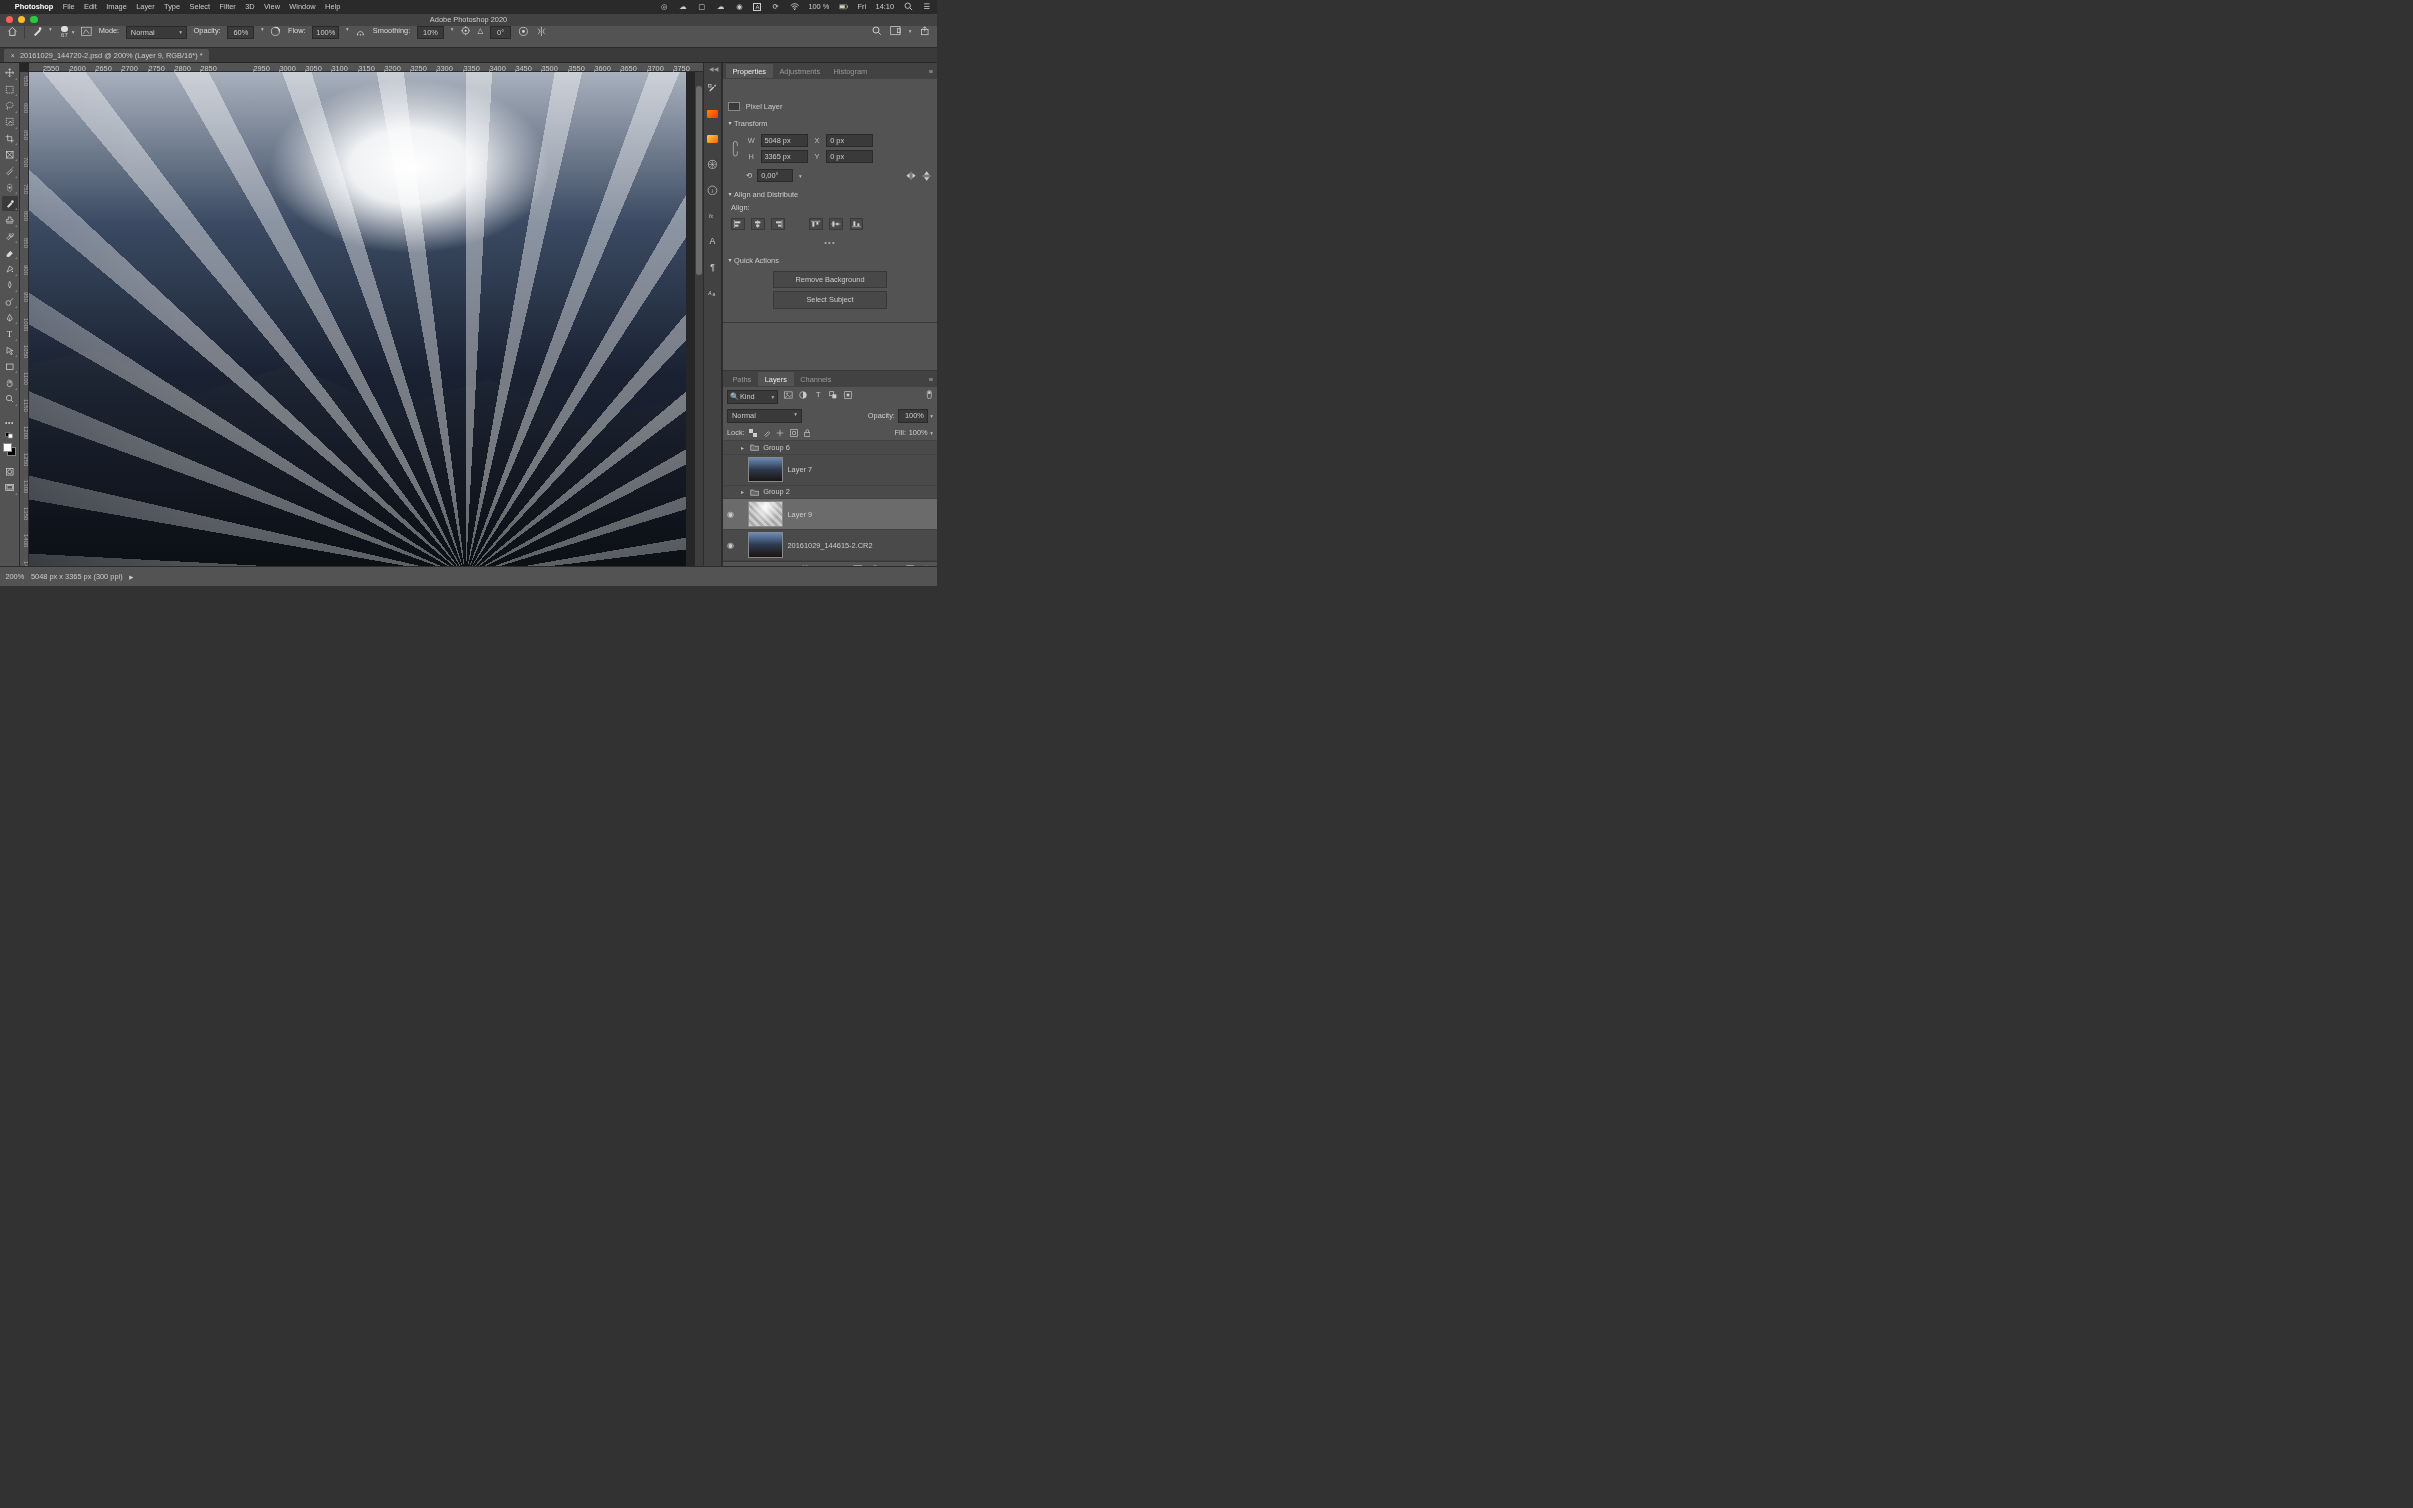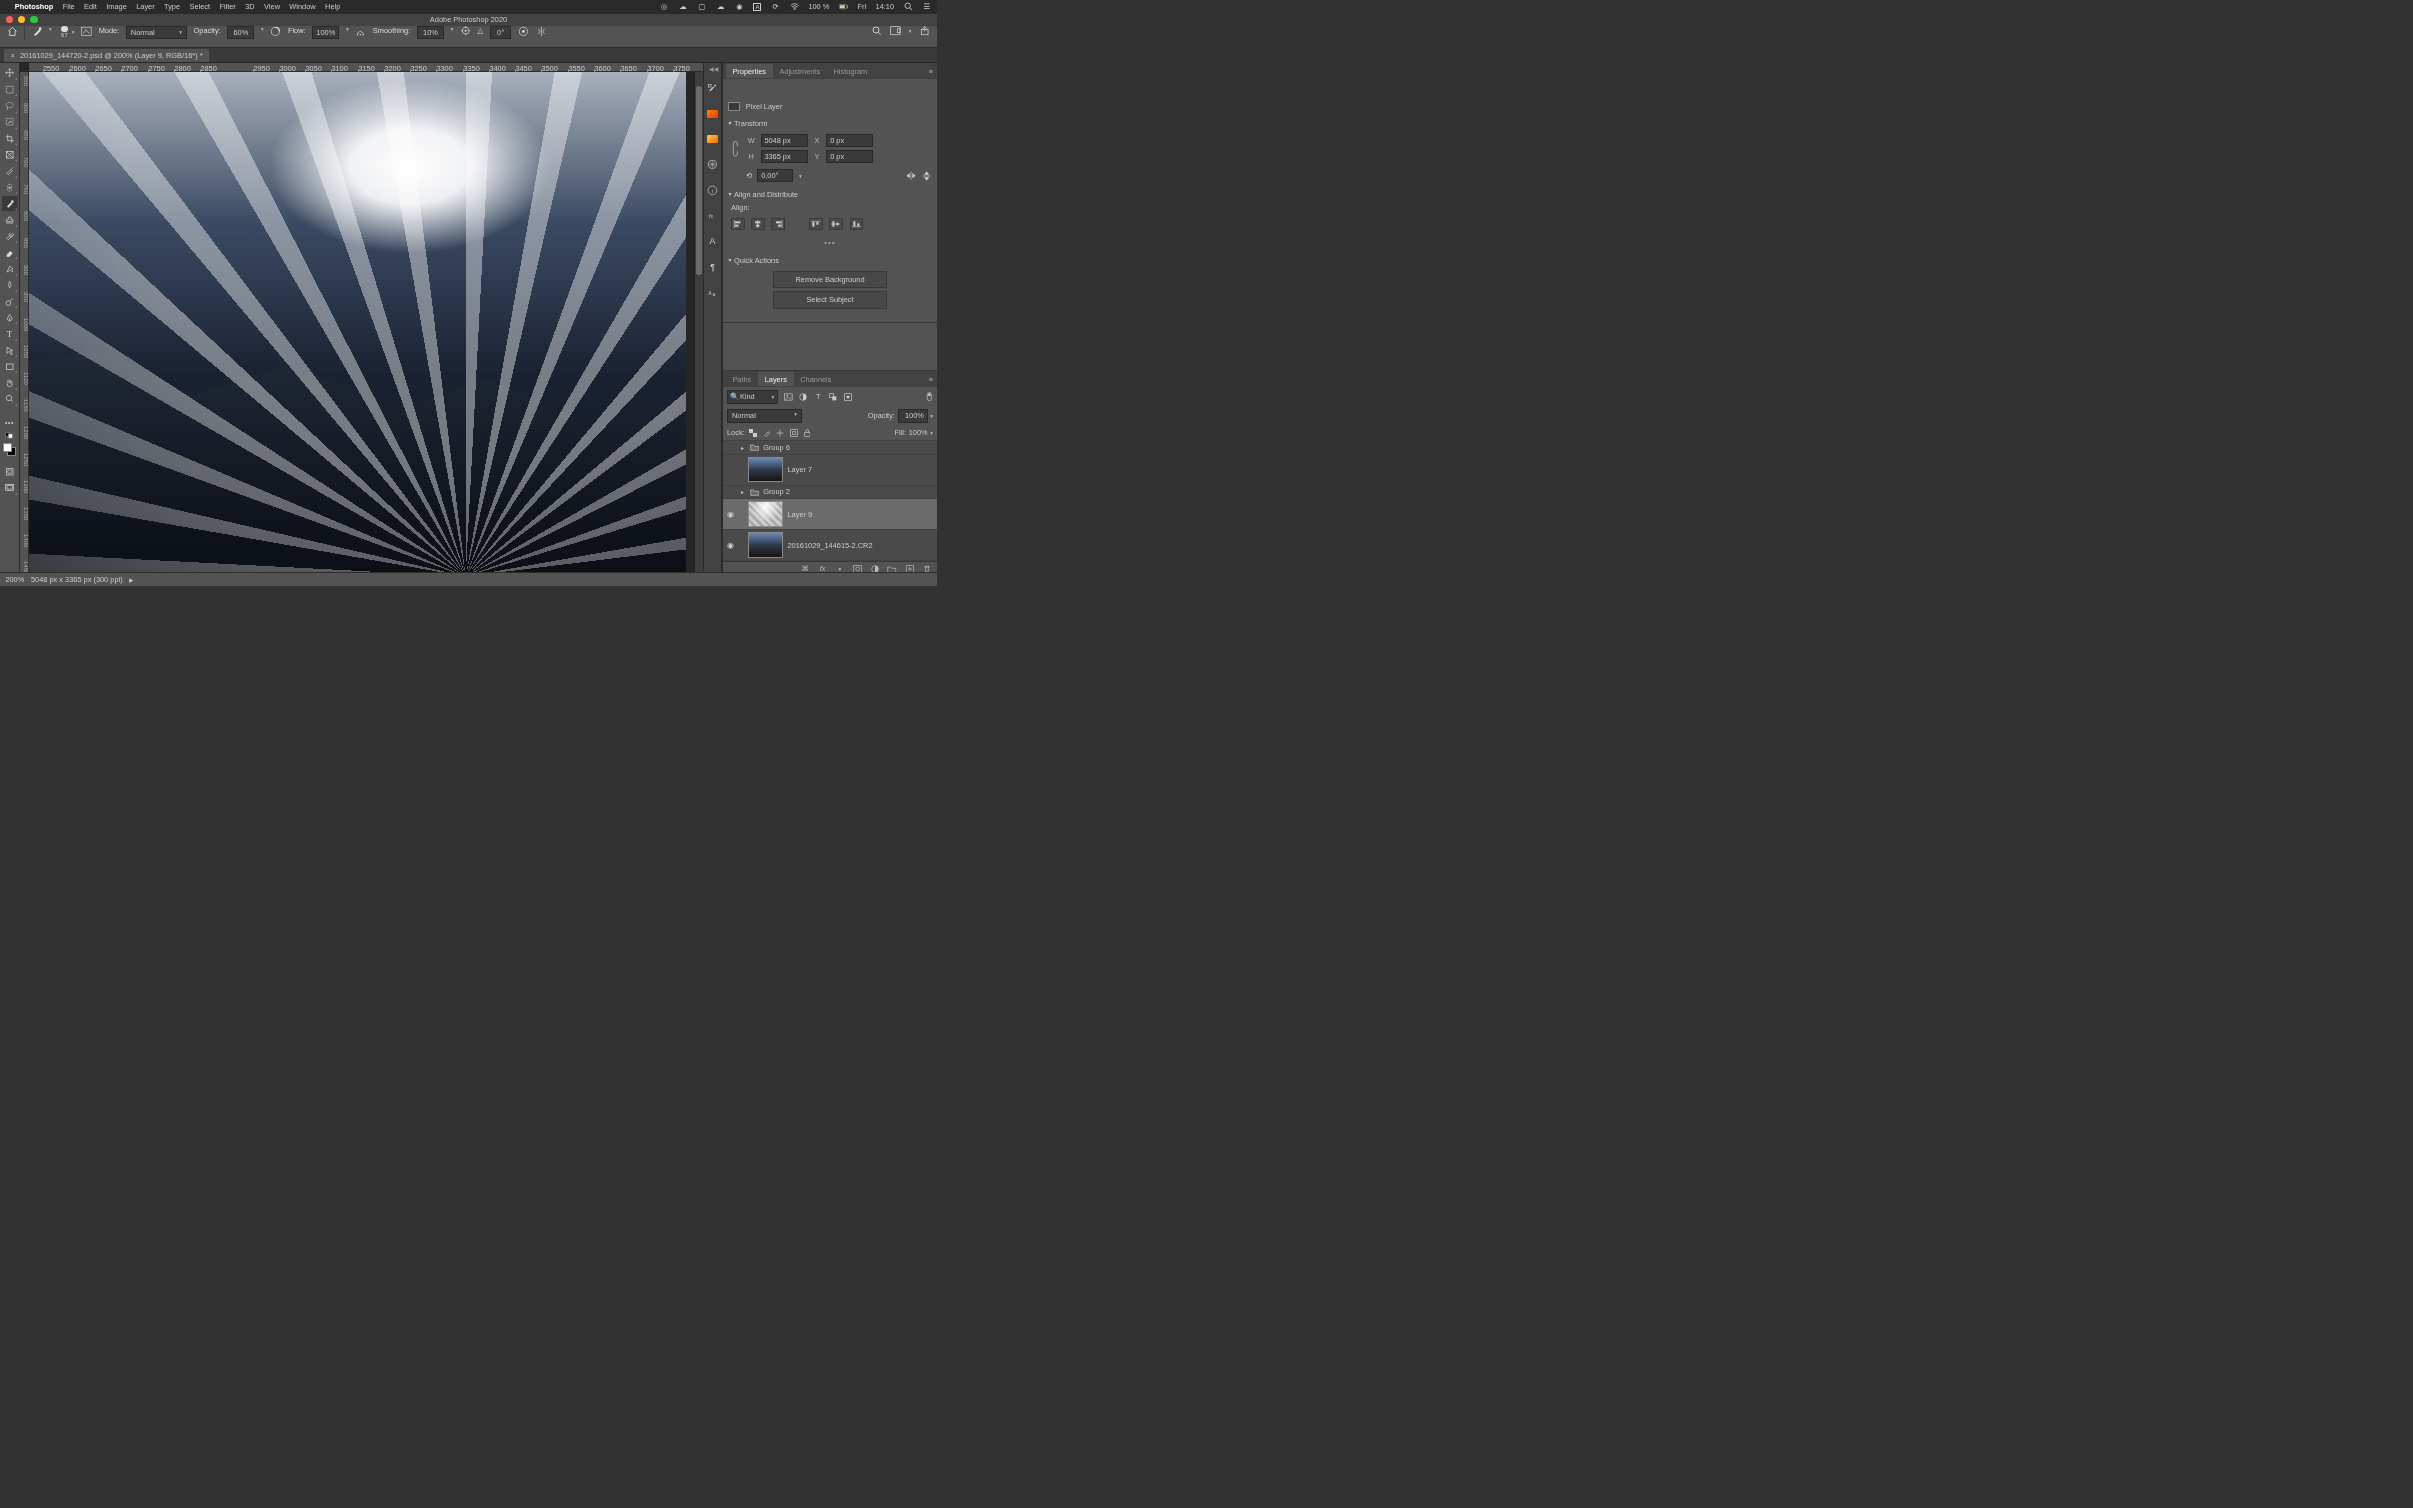--- a/index.html
+++ b/index.html
@@ -105,21 +105,21 @@
 .align-row .ab { width:13.5px; height:12px; display:flex; align-items:center; justify-content:center; background:#4a4a4a; border:0.7px solid #3a3a3a; }
 .more-dots { text-align:center; padding:2.7px 0 6.7px; color:#aaa; letter-spacing:1.3px; }
 
 .qa-btn { display:block; width:114px; margin:2.7px auto; padding:3.4px 0; background:#484848; border:0.7px solid #383838; text-align:center; }
 
 .prop-panel { flex:0 0 auto; border-bottom:0.7px solid #383838; padding-bottom:6.7px; }
 .filler { flex:1; }
 
 
 .layers-panel { flex:1; display:flex; flex-direction:column; border-top:0.7px solid #383838; }
-.layers-top { display:flex; align-items:center; padding:2.7px 4px; gap:4px; }
+.layers-top { display:flex; padding:2.7px 4px; gap:4px; }
 .layers-top .kind { background:#3a3a3a; border:0.7px solid #2a2a2a; padding:1.3px 2.7px; display:flex; align-items:center; gap:2.7px; min-width:51px; justify-content:space-between; }
 .layers-top .filt { display:flex; gap:4px; margin-left:1.3px; }
 .layers-top .filt span { width:10.8px; height:9.4px; display:flex; align-items:center; justify-content:center; border:0.7px solid transparent; }
 .layers-blend { display:flex; align-items:center; padding:2.7px 4px; gap:4px; }
 .layers-blend .sel { background:#3a3a3a; border:0.7px solid #2a2a2a; padding:1.3px 4px; flex:1; display:flex; justify-content:space-between; max-width:75px;}
 .layers-blend .opgrp { margin-left:auto; display:flex; align-items:center; gap:2.7px; }
 .layers-blend .opval { background:#3a3a3a; border:0.7px solid #2a2a2a; padding:1.3px 2.7px; width:30px; text-align:right; }
 .layers-lock { display:flex; align-items:center; padding:2.7px 4px; gap:4px; border-bottom:0.7px solid #424242;}
 .layers-lock .licons { display:flex; gap:4px; }
 .layers-lock .licons span { width:9.4px; height:9.4px; display:flex; align-items:center; justify-content:center; }
@@ -137,21 +137,21 @@
   repeating-linear-gradient(45deg,#ccc 0 2.7px,#aaa 2.7px 5.4px),
   radial-gradient(ellipse at 50% 20%, #fff 0%, transparent 60%);
   background-blend-mode:screen; }
 .layer-row .thumb.photo { background:linear-gradient(180deg,#6a8bb5 0%,#2d3a4e 50%,#1a1410 100%); }
 .layer-row .name { flex:1; }
 
 .layers-footer { height:15px; background:#535353; border-top:0.7px solid #383838; display:flex; align-items:center; justify-content:flex-end; gap:8px; padding:0 5.4px; }
 .layers-footer span { width:9.4px; height:9.4px; display:flex; align-items:center; justify-content:center; color:#bbb; }
 
 
-.statusbar { position:absolute; bottom:0; left:0; right:0; height:14px; background:#535353; border-top:0.7px solid #2c2c2c; display:flex; align-items:center; padding:0 5.4px; gap:6.7px; font-size:6.7px; color:#ccc; }
+.statusbar { position:absolute; bottom:0; left:0; right:0; height:20px; background:#535353; border-top:0.7px solid #2c2c2c; display:flex; align-items:center; padding:0 5.4px; gap:6.7px; font-size:6.7px; color:#ccc; }
 .statusbar .caret { font-size:5.4px; }
 
 svg { display:block; }
 </style>
 </head>
 <body>
 
 <div class="menubar">
   <div class="menubar-left">
     <span class="apple"></span>

